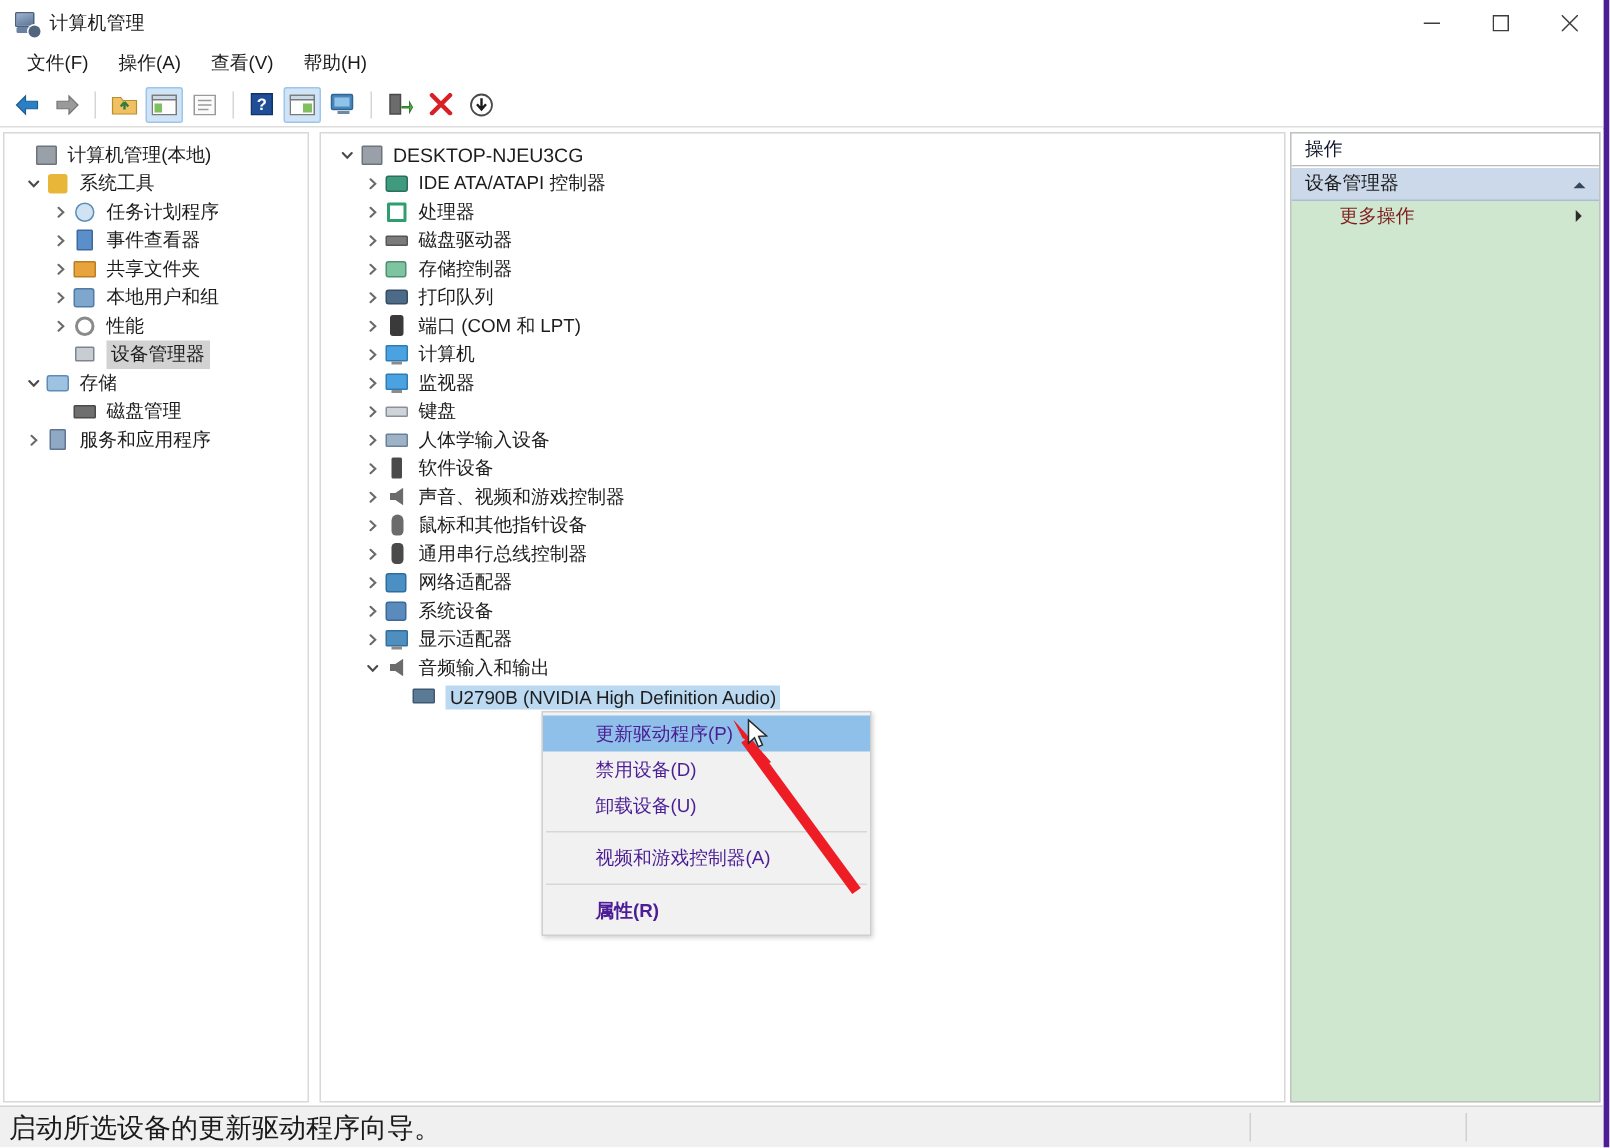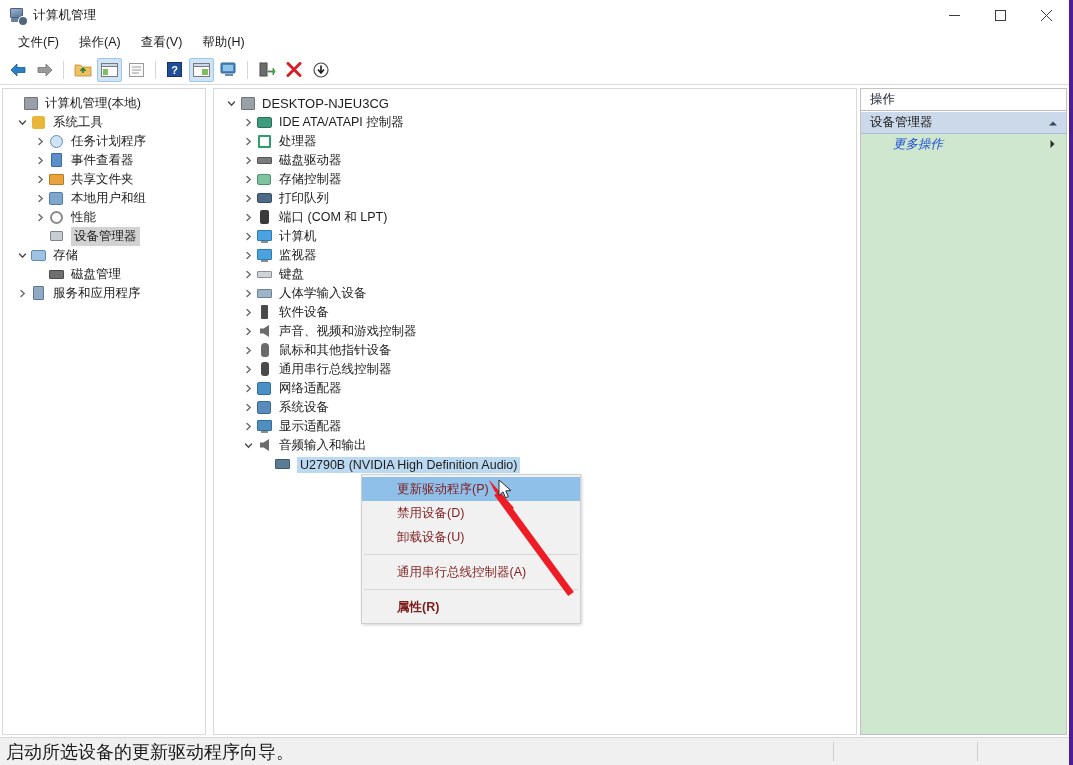--- a/index.html
+++ b/index.html
@@ -156,35 +156,34 @@
     font-size:12.5px; color:#0f172a;
   }
   .act-section {
     height: 23px; background:#ccd9ea;
     border-top:1px solid #ffffff; border-bottom:1px solid #a9bdd6;
     display:flex; align-items:center; padding:0 8px 0 9px;
     font-size:12.5px; color:#1a1a1a; justify-content:space-between;
   }
   .act-row {
     height: 21px; display:flex; align-items:center;
-    padding-left: 32px; padding-right: 10px; font-size:12.5px; color:#1d4ed8;
+    padding-left: 32px; padding-right: 10px; font-size:12.5px; color:#7f1d1d;
     justify-content: space-between;
-    font-style: italic;
   }
 
   
   .ctxmenu {
     position:absolute; left:361px; top:474px; width:220px;
     background:#f1f1f1; border:1px solid #cfcfcf;
     box-shadow: 1px 1px 3px rgba(0,0,0,.18);
     padding: 2px 0 4px 0; z-index: 40;
   }
   .ctx-item {
     height: 24px; display:flex; align-items:center;
-    padding-left: 35px; font-size:12.5px; color:#7f1d1d; white-space:nowrap;
+    padding-left: 35px; font-size:12.5px; color:#4c1d95; white-space:nowrap;
   }
   .ctx-item.hl { background:#8fc0e9; }
   .ctx-item.bold { font-weight:bold; }
   .ctx-sep { height:1px; background:#d7d7d7; margin:5px 2px 5px 2px; }
 
   
   .anno { position:absolute; left:0; top:0; width:1073px; height:765px; pointer-events:none; z-index:60; }
   .cursor { position:absolute; left:498px; top:479px; z-index:70; }
 
   
@@ -684,21 +683,21 @@
       </div>
     </div>
 
   </div>
 
   <div class="ctxmenu">
     <div class="ctx-item hl">更新驱动程序(P)</div>
     <div class="ctx-item">禁用设备(D)</div>
     <div class="ctx-item">卸载设备(U)</div>
     <div class="ctx-sep"></div>
-    <div class="ctx-item">通用串行总线控制器(A)</div>
+    <div class="ctx-item">视频和游戏控制器(A)</div>
     <div class="ctx-sep"></div>
     <div class="ctx-item bold">属性(R)</div>
   </div>
 
   <svg class="anno" viewBox="0 0 1073 765">
     <defs>
       <marker id="redhead" markerWidth="5" markerHeight="5" refX="2.2" refY="2.5" orient="auto">
         <path d="M0,0 L5,2.5 L0,5 Z" fill="#ee1c25"></path>
       </marker>
     </defs>

